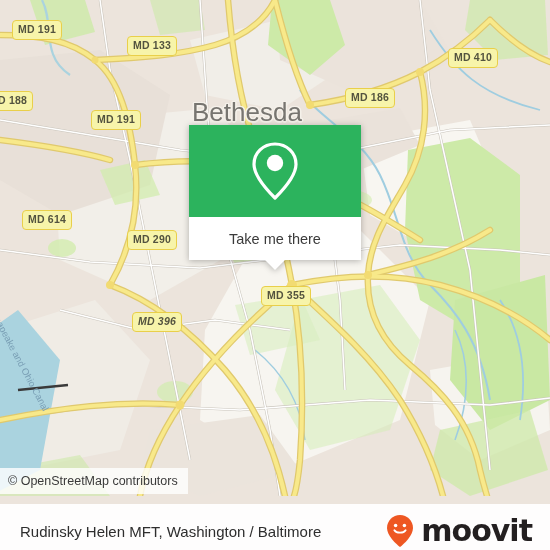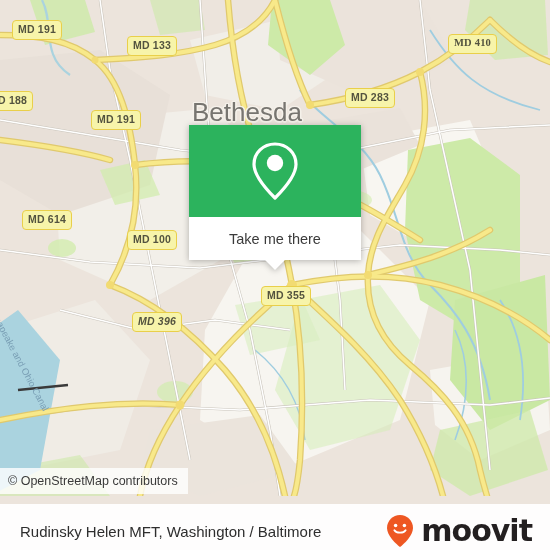--- a/index.html
+++ b/index.html
@@ -281,26 +281,26 @@
         <circle cx="95" cy="60" r="3.5"></circle>
       </g>
     </svg>
 
     <div class="place-label" style="left:192px; top:97px;">Bethesda</div>
 
     <div class="water-label" style="left:-6px; top:300px; transform-origin:0 0; transform:rotate(62deg);">Chesapeake and Ohio Canal</div>
 
     <div class="shield" style="left:12px; top:20px;">MD 191</div>
     <div class="shield" style="left:127px; top:36px;">MD 133</div>
-    <div class="shield" style="left:448px; top:34px;font-family:Liberation Serif, serif;">MD 410</div>
+    <div class="shield" style="left:448px; top:48px;">MD 410</div>
     <div class="shield" style="left:-8px; top:91px;">D 188</div>
-    <div class="shield" style="left:345px; top:88px;">MD 283</div>
+    <div class="shield" style="left:345px; top:88px;">MD 186</div>
     <div class="shield" style="left:91px; top:110px;">MD 191</div>
     <div class="shield" style="left:22px; top:210px;text-align:right;">MD 614</div>
-    <div class="shield" style="left:127px; top:230px;">MD 100</div>
+    <div class="shield" style="left:127px; top:230px;">MD 290</div>
     <div class="shield" style="left:261px; top:286px;">MD 355</div>
     <div class="shield" style="left:132px; top:312px;font-style:italic;">MD 396</div>
   </div>
 
   <div id="popup">
     <div id="popup-top">
       <svg width="56" height="62" viewBox="0 0 56 62">
         <path d="M28 4 C16 4 7 13.2 7 24.2 C7 37 22 52 28 58 C34 52 49 37 49 24.2 C49 13.2 40 4 28 4 Z" fill="none" stroke="#ffffff" stroke-width="3.2" stroke-linejoin="round"></path>
         <circle cx="28" cy="23" r="8.2" fill="#ffffff"></circle>
       </svg>

